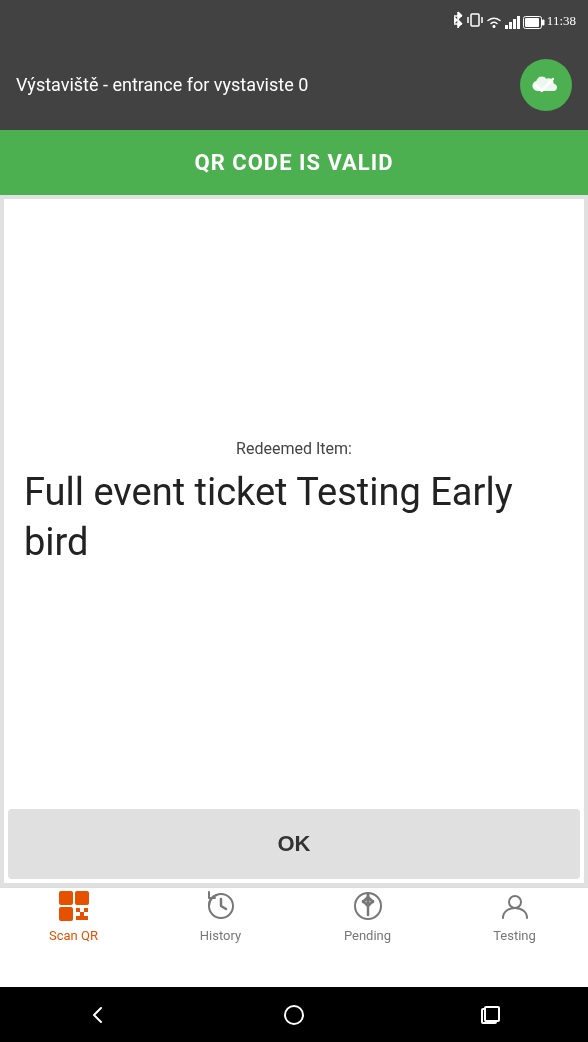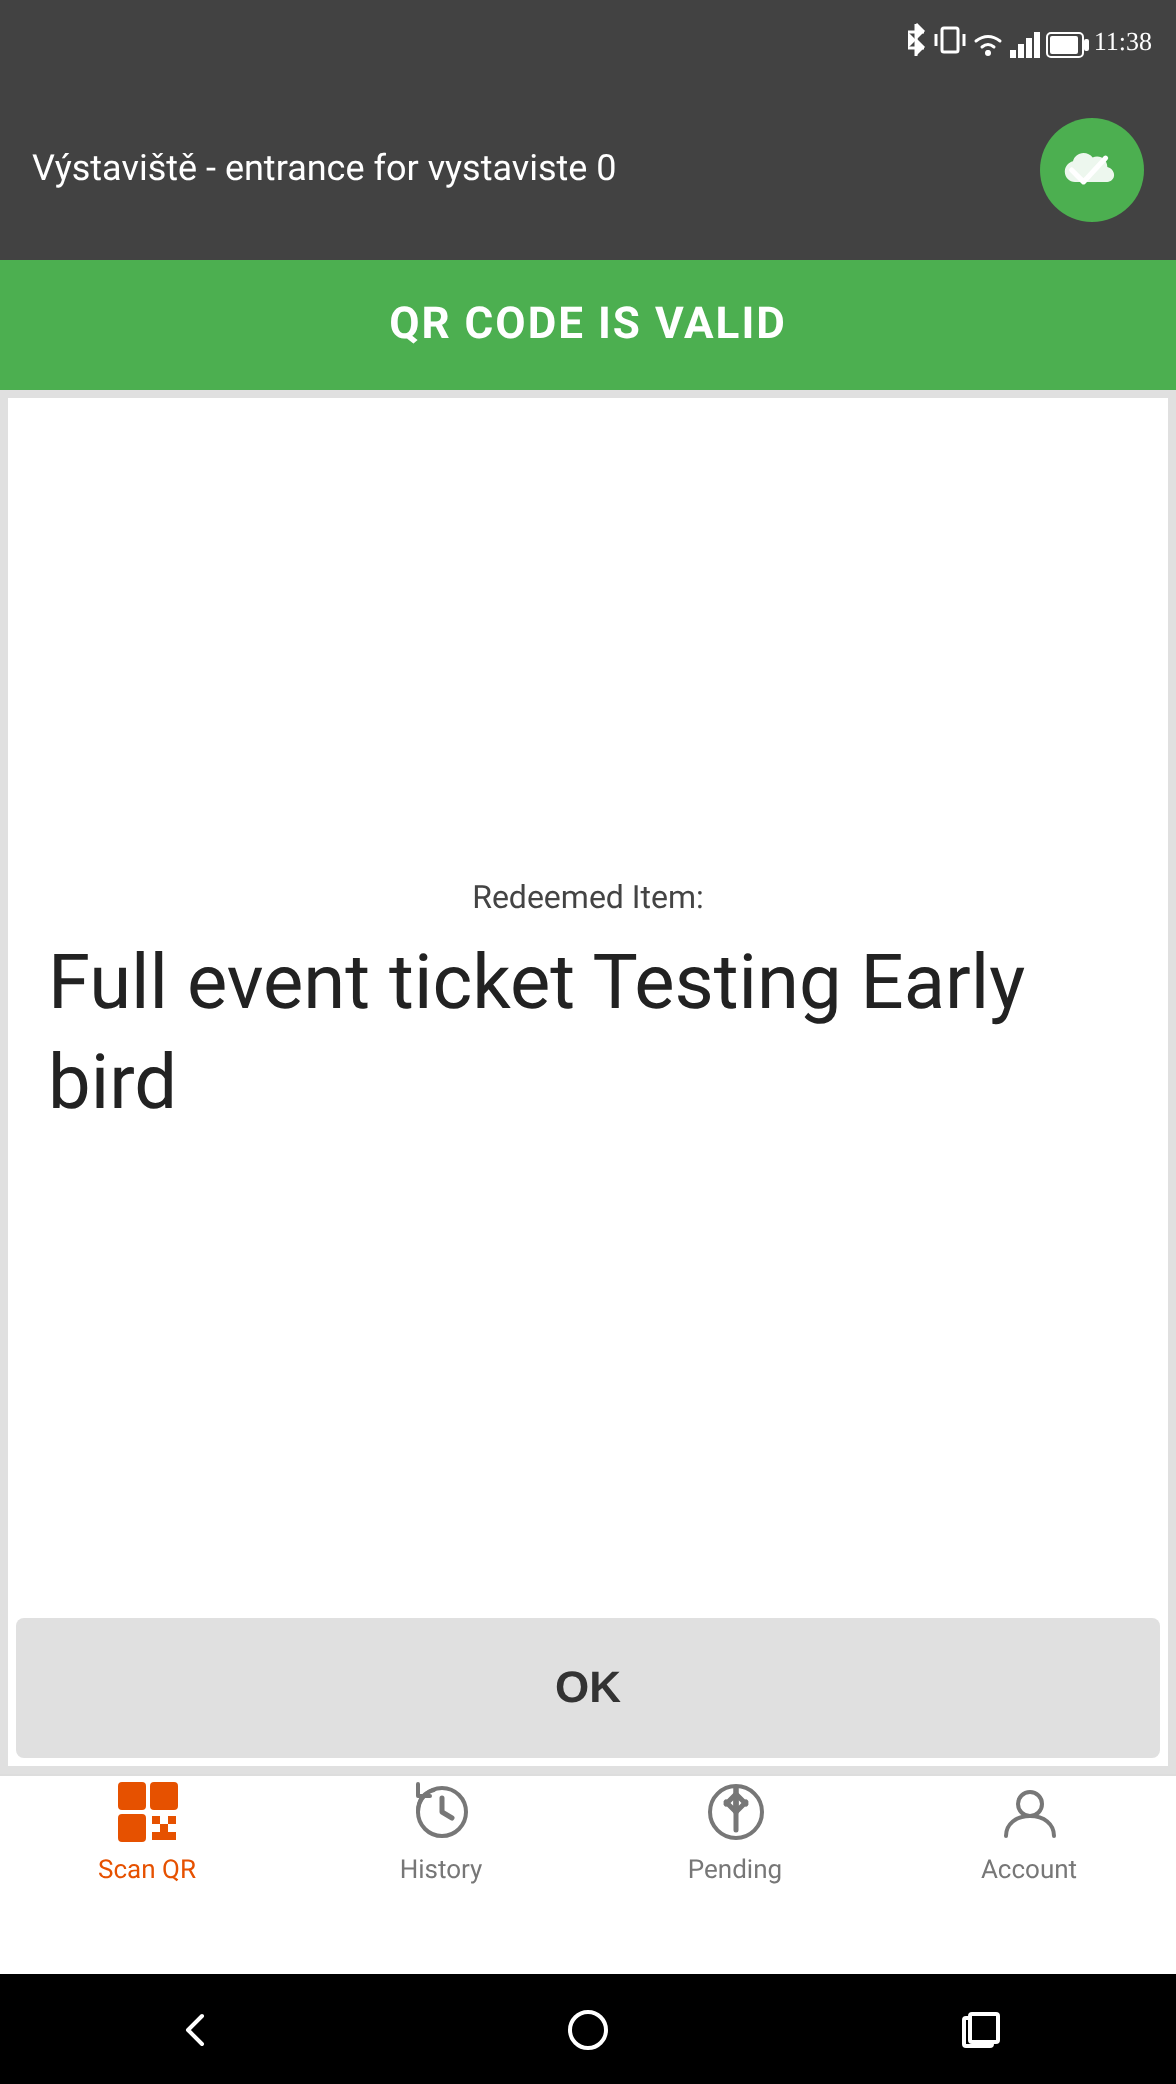--- a/index.html
+++ b/index.html
@@ -336,21 +336,21 @@
     <span class="nav-label">Pending</span>
   </div>
 
   <div class="nav-item">
     <div class="nav-icon">
       <svg width="34" height="34" viewBox="0 0 34 34" fill="none">
         <circle cx="17" cy="13" r="6" stroke="#777" stroke-width="2" fill="none"></circle>
         <path d="M5 29 C5 23 10 19 17 19 C24 19 29 23 29 29" stroke="#777" stroke-width="2" fill="none" stroke-linecap="round"></path>
       </svg>
     </div>
-    <span class="nav-label">Account</span>
+    <span class="nav-label">Testing</span>
   </div>
 
 </div>
 
 <div class="android-nav">
   <div class="android-nav-btn">
     <svg width="22" height="22" viewBox="0 0 22 22" fill="none">
       <polyline points="14,4 7,11 14,18" stroke="white" stroke-width="2" stroke-linecap="round" stroke-linejoin="round"></polyline>
     </svg>
   </div>

